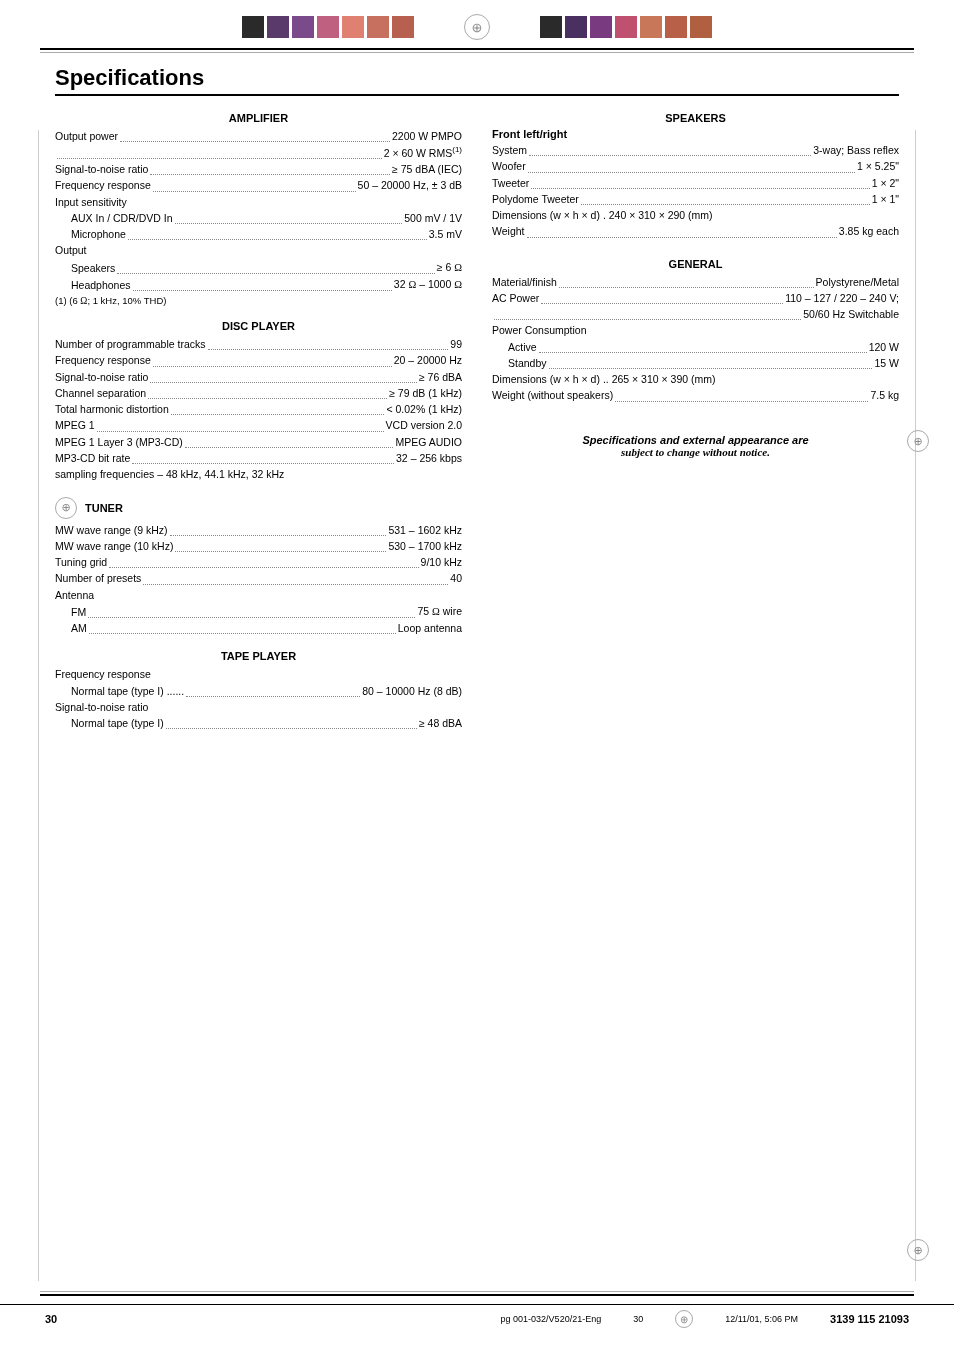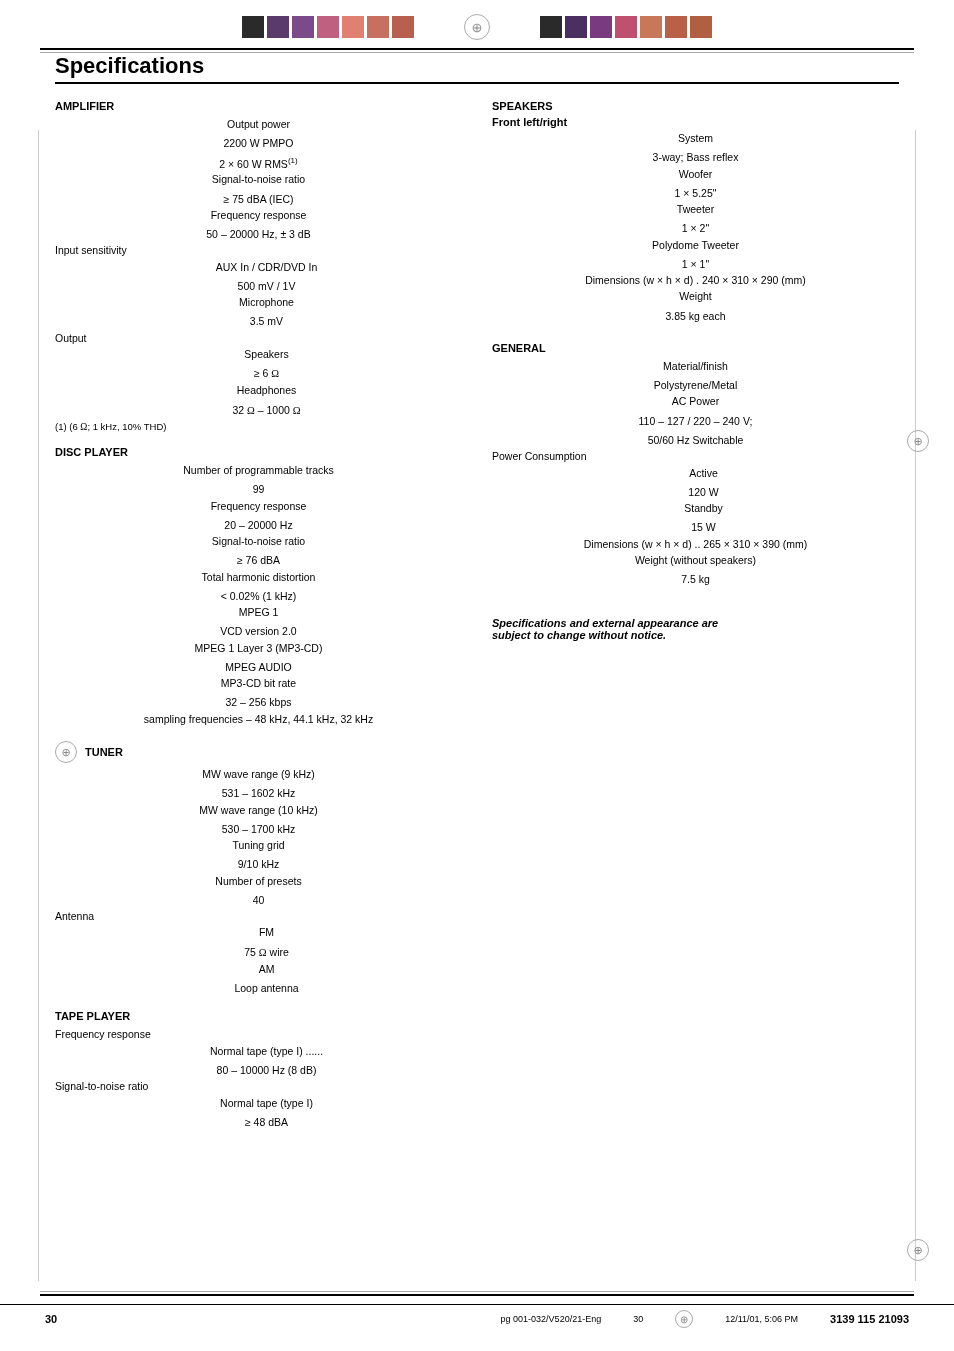--- a/index.html
+++ b/index.html
@@ -48,20 +48,21 @@
     .section-header {
       font-size: 11px;
       font-weight: bold;
       color: #000;
       margin-bottom: 4px;
       margin-top: 14px;
     }
 
     .section-header:first-child {
       margin-top: 0;
+      text-align: center;
     }
 
     .sub-header {
       font-size: 11px;
       font-weight: bold;
       margin-bottom: 2px;
     }
 
     
     .spec-line {
@@ -71,23 +72,22 @@
       padding-left: 0;
       position: relative;
     }
 
     .spec-line.indented {
       padding-left: 16px;
     }
 
     .spec-dots {
       display: flex;
-      align-items: center;
+      align-items: flex-end;
       line-height: 1.55;
-      flex-direction: column;
     }
 
     .spec-label {
       white-space: nowrap;
       flex-shrink: 0;
       font-size: 10.5px;
     }
 
     .spec-dots-fill {
       flex: 1;
@@ -146,21 +146,21 @@
       <div style="width:22px;height:22px;background:#c87858;"></div>
       <div style="width:22px;height:22px;background:#b86048;"></div>
       <div style="width:22px;height:22px;background:#b06040;"></div>
     </div>
   </div>
 
   <div style="margin: 8px 40px 0 40px; border-top:2px solid #000; border-bottom:1px solid #aaa; height:5px;"></div>
 
   <div class="main-content" style="position:relative;">
 
-    <div style="font-size:22px;font-weight:bold;color:#000;margin-bottom:0;margin-top:0;">Specifications</div>
+    <div style="font-size:22px;font-weight:bold;color:#000;margin-bottom:0;margin-top:12px;">Specifications</div>
     <div style="height:2px;background:#000;margin-bottom:16px;margin-top:3px;"></div>
 
     <div class="two-col">
 
       <div class="col-left">
 
         <div>
           <div class="section-header">AMPLIFIER</div>
 
           <div class="spec-line">
@@ -239,20 +239,27 @@
               <span class="spec-label">Frequency response</span>
               <span class="spec-dots-fill"></span>
               <span class="spec-value">20 – 20000 Hz</span>
             </div>
           </div>
           <div class="spec-line">
             <div class="spec-dots">
               <span class="spec-label">Signal-to-noise ratio</span>
               <span class="spec-dots-fill"></span>
               <span class="spec-value">≥ 76 dBA</span>
+            </div>
+          </div>
+          <div class="spec-line">
+            <div class="spec-dots">
+              <span class="spec-label">Channel separation</span>
+              <span class="spec-dots-fill"></span>
+              <span class="spec-value">≥ 79 dB (1 kHz)</span>
             </div>
           </div>
           <div class="spec-line">
             <div class="spec-dots">
               <span class="spec-label">Total harmonic distortion</span>
               <span class="spec-dots-fill"></span>
               <span class="spec-value">&lt; 0.02% (1 kHz)</span>
             </div>
           </div>
           <div class="spec-line">
@@ -451,23 +458,23 @@
           </div>
           <div class="spec-line">
             <div class="spec-dots">
               <span class="spec-label">Weight (without speakers)</span>
               <span class="spec-dots-fill"></span>
               <span class="spec-value">7.5 kg</span>
             </div>
           </div>
         </div>
 
-        <div style="margin-top:30px;">
+        <div style="margin-top:30px;text-align:center;">
           <div style="font-size:11px;font-weight:bold;font-style:italic;">Specifications and external appearance are</div>
-          <div style="font-size:11px;font-weight:bold;font-style:italic;">subject to change without notice.</div>
+          <div style="font-size:11px;font-weight:bold;font-style:italic;font-family:Liberation Serif, serif;">subject to change without notice.</div>
         </div>
 
       </div>
 
     </div>
 
   </div>
 
   <div style="margin: 0 40px; border-top:1px solid #aaa; border-bottom:2px solid #000; height:5px; position:absolute; bottom:55px; left:0; right:0;"></div>
 

